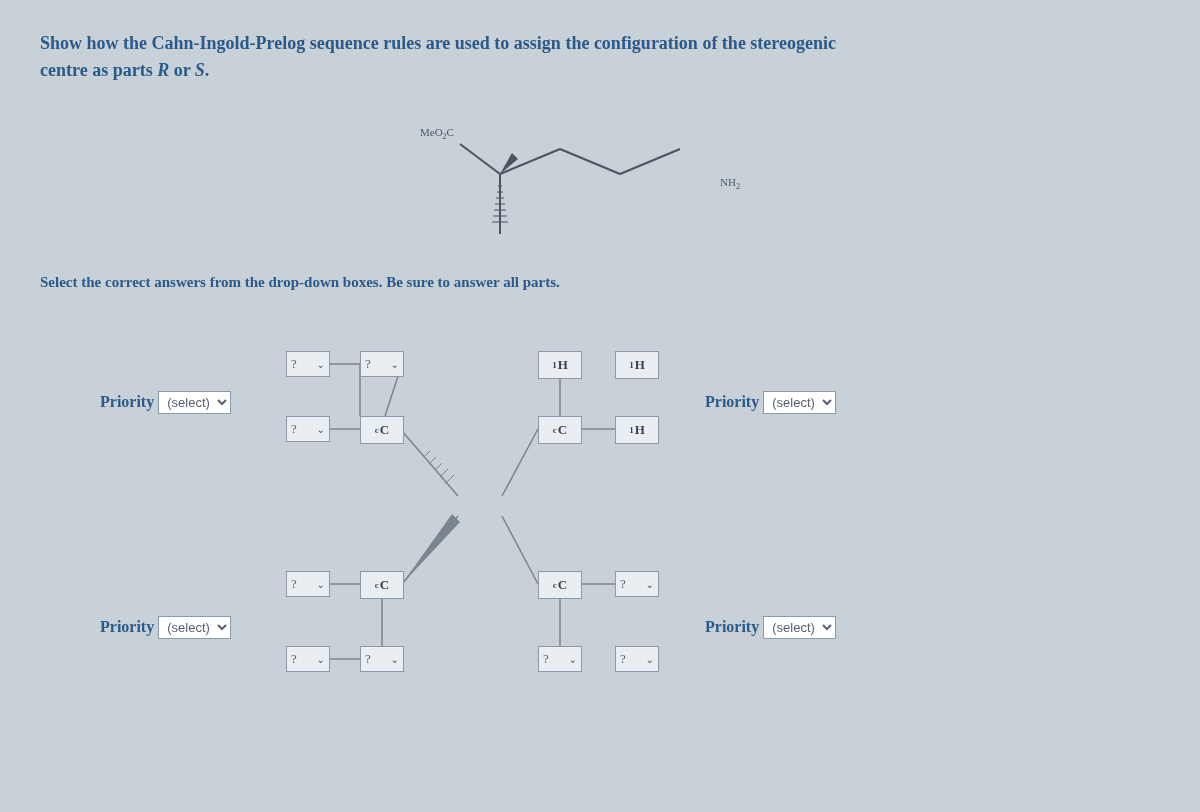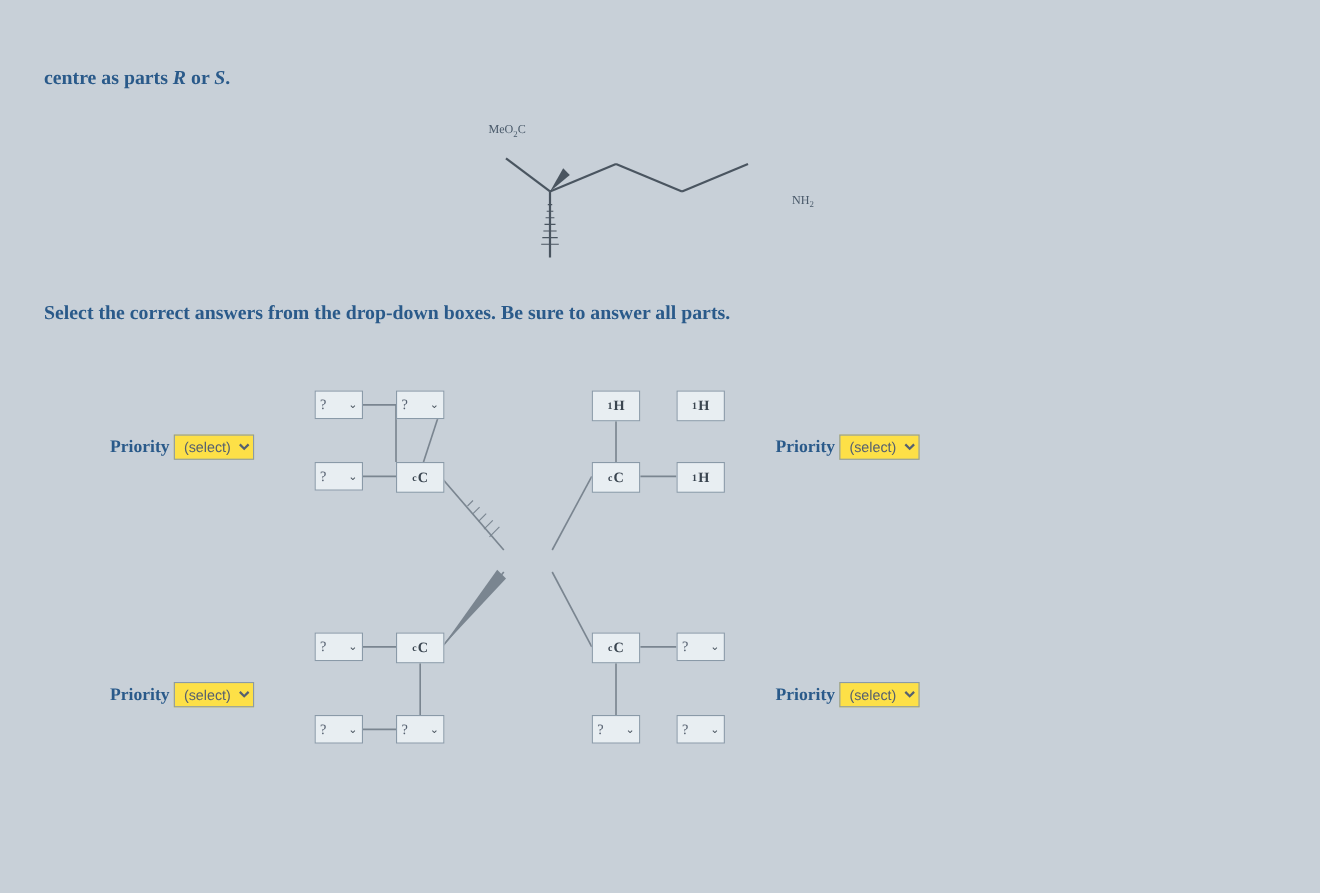--- a/index.html
+++ b/index.html
@@ -27,37 +27,37 @@
       font-style: italic;
     }
     .molecule-display {
       width: 100%;
       height: 160px;
       position: relative;
       margin-bottom: 10px;
     }
     .instruction {
       color: #2a5a8a;
-      font-size: 18px;
+      font-size: 15px;
       font-weight: bold;
       margin-bottom: 25px;
     }
     .diagram-area {
       position: relative;
       width: 100%;
       height: 420px;
     }
     .priority-label {
       position: absolute;
       color: #2a5a8a;
       font-size: 16px;
       font-weight: bold;
     }
     .select-box {
-      background: #fde047;
+      background: #ffffff;
       border: 1px solid #8a9aa8;
       font-size: 13px;
       padding: 2px 4px;
       color: #556070;
       cursor: pointer;
     }
     .small-select {
       position: absolute;
       width: 44px;
       height: 26px;
@@ -105,21 +105,21 @@
       color: #4a5a6a;
     }
     .mol-label sub {
       font-size: 8px;
     }
   </style>
 </head>
 <body>
 
 <div class="question-text">
-  <br>
+  <span>Show how the Cahn-Ingold-Prelog sequence rules are used to assign the configuration of the stereogenic</span><br>
   <span>centre as parts </span><span class="italic">R</span><span> or </span><span class="italic">S</span><span>.</span>
 </div>
 
 <div class="molecule-display">
   <svg width="1200" height="160" style="position:absolute;top:0;left:0;">
 
     <line x1="420" y1="40" x2="460" y2="70" stroke="#4a5560" stroke-width="2"></line>
     <line x1="460" y1="70" x2="460" y2="130" stroke="#4a5560" stroke-width="2"></line>
     <line x1="460" y1="70" x2="520" y2="45" stroke="#4a5560" stroke-width="2"></line>
     <line x1="520" y1="45" x2="580" y2="70" stroke="#4a5560" stroke-width="2"></line>
@@ -129,21 +129,21 @@
 
     <line x1="460" y1="75" x2="460" y2="78" stroke="#4a5560" stroke-width="1"></line>
     <line x1="458" y1="82" x2="462" y2="82" stroke="#4a5560" stroke-width="1"></line>
     <line x1="457" y1="88" x2="463" y2="88" stroke="#4a5560" stroke-width="1"></line>
     <line x1="456" y1="94" x2="464" y2="94" stroke="#4a5560" stroke-width="1"></line>
     <line x1="455" y1="100" x2="465" y2="100" stroke="#4a5560" stroke-width="1"></line>
     <line x1="454" y1="106" x2="466" y2="106" stroke="#4a5560" stroke-width="1"></line>
     <line x1="453" y1="112" x2="467" y2="112" stroke="#4a5560" stroke-width="1"></line>
     <line x1="452" y1="118" x2="468" y2="118" stroke="#4a5560" stroke-width="1"></line>
   </svg>
-  <div class="mol-label" style="left:380px;top:8px;margin-left:24px;">MeO<sub>2</sub>C</div>
+  <div class="mol-label" style="left:380px;top:22px;">MeO<sub>2</sub>C</div>
   <div class="mol-label" style="left:680px;top:36px;margin-top:36px;">NH<sub>2</sub></div>
 </div>
 
 <div class="instruction">Select the correct answers from the drop-down boxes. Be sure to answer all parts.</div>
 
 <div class="diagram-area">
 
   <div class="priority-label" style="left:60px;top:75px;">
     <span>Priority</span>
     <select class="select-box">

